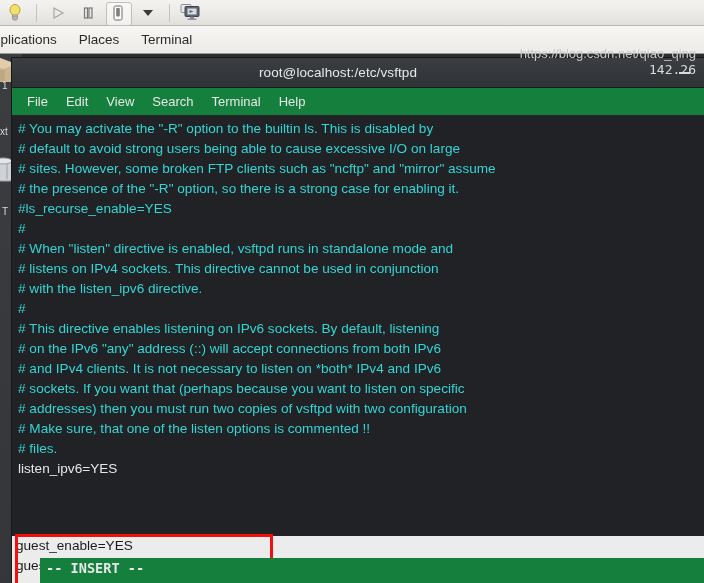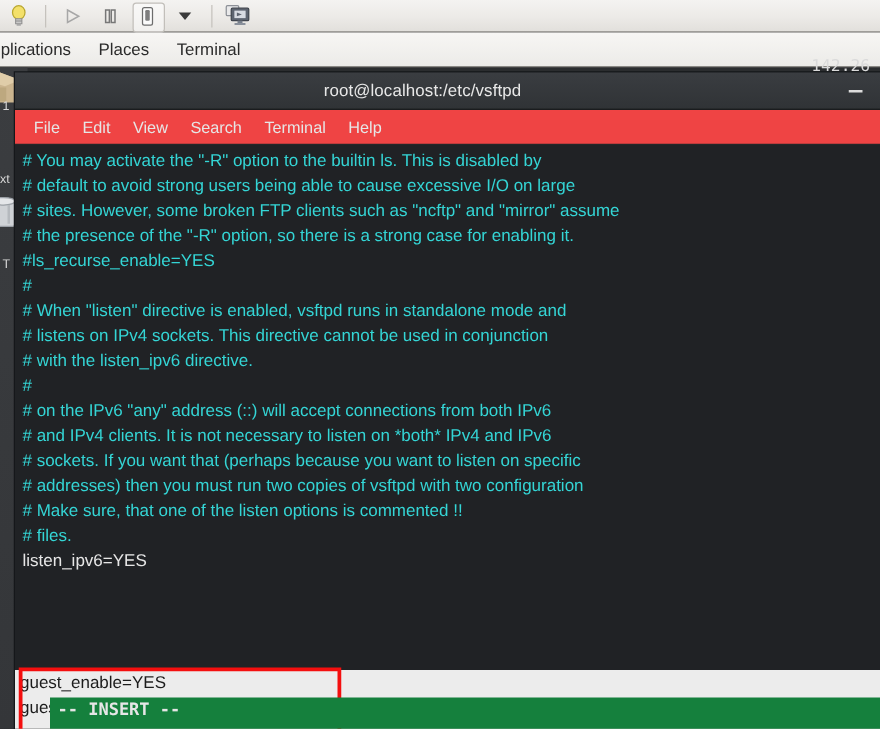--- a/index.html
+++ b/index.html
@@ -94,21 +94,21 @@
   }
   #min-btn {
     position: absolute; right: 14px; top: 0; height: 29px;
     display: flex; align-items: center;
     color: #dcdcdc; font-size: 15px; cursor: default;
   }
   #min-btn .bar { display:block; width: 11px; height: 2px; background: #dcdcdc; }
 
   #term-menubar {
     height: 28px;
-    background: #ef4444;
+    background: #15803d;
     display: flex; align-items: center;
     padding-left: 6px;
     border-bottom: 1px solid #242729;
   }
   #term-menubar .mitem {
     color: #e6e6e6; font-size: 13px;
     font-family: "Liberation Sans", sans-serif;
     padding: 0 9px; line-height: 26px;
   }
 
@@ -228,21 +228,21 @@
 <div id="desktop">
   <div id="desk-icons">
     <div class="desk-ico" style="top:2px">
       <svg width="34" height="30" viewBox="0 0 34 30" aria-hidden="true">
         <polygon points="2,26 2,8 14,2 30,8 30,26" fill="#cbb58f"></polygon>
         <polygon points="2,8 14,2 30,8 18,13" fill="#e0cda9"></polygon>
         <rect x="9" y="14" width="10" height="11" fill="#bda87f"></rect>
       </svg>
     </div>
     <div class="desk-label" style="top:26px;left:2px">1</div>
-    <div class="desk-label" style="top:84px;left:0px">xt</div>
+    <div class="desk-label" style="top:72px;left:0px">xt</div>
     <div class="desk-ico" style="top:100px">
       <svg width="34" height="30" viewBox="0 0 34 30" aria-hidden="true">
         <rect x="8" y="7" width="18" height="20" rx="2" fill="#cfd2d6" stroke="#9ba0a6" stroke-width="1"></rect>
         <ellipse cx="17" cy="7" rx="9" ry="3" fill="#e4e6e9" stroke="#9ba0a6" stroke-width="1"></ellipse>
         <rect x="12" y="10" width="2" height="15" fill="#b5b9be"></rect>
         <rect x="20" y="10" width="2" height="15" fill="#b5b9be"></rect>
       </svg>
     </div>
     <div class="desk-label" style="top:152px;left:2px">T</div>
   </div>
@@ -271,20 +271,21 @@
         <div class="tline c-comment"># You may activate the "-R" option to the builtin ls. This is disabled by</div>
         <div class="tline c-comment"># default to avoid strong users being able to cause excessive I/O on large</div>
         <div class="tline c-comment"># sites. However, some broken FTP clients such as "ncftp" and "mirror" assume</div>
         <div class="tline c-comment"># the presence of the "-R" option, so there is a strong case for enabling it.</div>
         <div class="tline c-comment">#ls_recurse_enable=YES</div>
         <div class="tline c-comment">#</div>
         <div class="tline c-comment"># When "listen" directive is enabled, vsftpd runs in standalone mode and</div>
         <div class="tline c-comment"># listens on IPv4 sockets. This directive cannot be used in conjunction</div>
         <div class="tline c-comment"># with the listen_ipv6 directive.</div>
         <div class="tline c-comment">#</div>
+        <div class="tline c-comment"># This directive enables listening on IPv6 sockets. By default, listening</div>
         <div class="tline c-comment"># on the IPv6 "any" address (::) will accept connections from both IPv6</div>
         <div class="tline c-comment"># and IPv4 clients. It is not necessary to listen on *both* IPv4 and IPv6</div>
         <div class="tline c-comment"># sockets. If you want that (perhaps because you want to listen on specific</div>
         <div class="tline c-comment"># addresses) then you must run two copies of vsftpd with two configuration</div>
         <div class="tline c-comment"># Make sure, that one of the listen options is commented !!</div>
         <div class="tline c-comment"># files.</div>
         <div class="tline c-plain">listen_ipv6=YES</div>
         <div class="tline c-plain"> </div>
       </div>
 
@@ -295,15 +296,16 @@
 
     <div id="redbox" style="border-color: rgb(244, 15, 15);"></div>
 
   </div>
 
   <div id="term-status">
     <div id="insert-mode">-- INSERT --</div>
   </div>
 
   <div id="watermark">
+    <div>https://blog.csdn.net/qiao_qing</div>
     <div id="wm-coords">142.26</div>
   </div>
 </div>
 
 </body></html>

